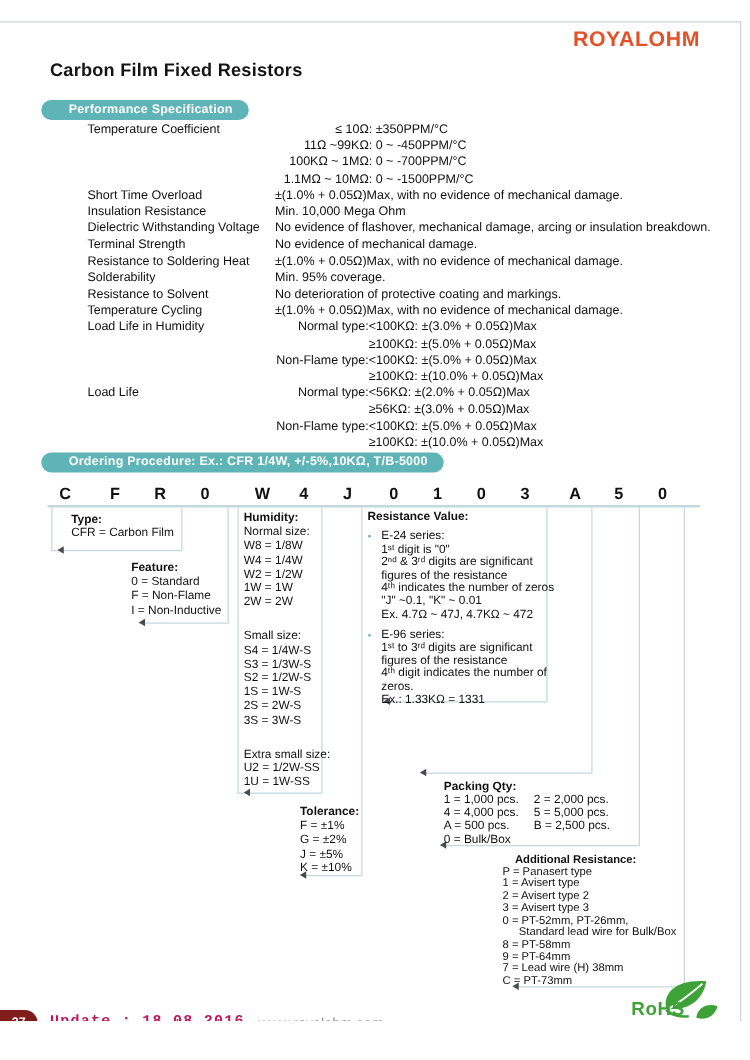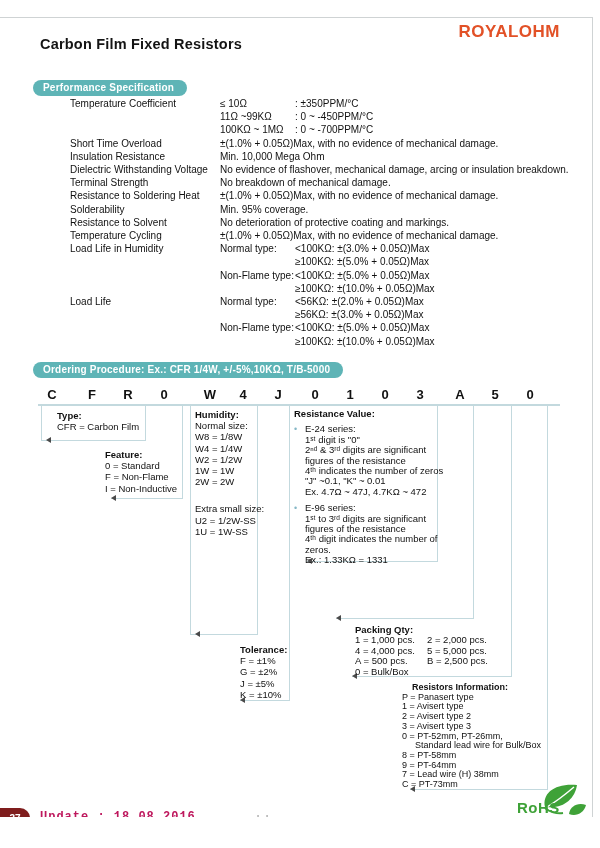--- a/index.html
+++ b/index.html
@@ -1,32 +1,32 @@
 <!DOCTYPE html>
 <html><head>
 <meta charset="utf-8">
 <style>
   html,body{margin:0;padding:0;background:#fff;}
   .page{position:relative;width:600px;height:817px;background:#fff;overflow:hidden;
         font-family:"Liberation Sans","DejaVu Sans",sans-serif;color:#111;}
   .pb{position:absolute;background:#cfd3d4;}
   .logo{position:absolute;top:22px;right:40px;font-size:17px;font-weight:bold;color:#e25127;letter-spacing:.5px;}
-  .title{position:absolute;left:40px;top:36px;font-size:14.5px;font-weight:bold;letter-spacing:.2px;color:#141414;}
+  .title{position:absolute;left:40px;top:49px;font-size:14.5px;font-weight:bold;letter-spacing:.2px;color:#141414;}
   .pill{position:absolute;background:#5eb4b6;color:#fff;font-size:10px;font-weight:bold;
-        padding:2px 13px 3px 10px;border-radius:9px;letter-spacing:.2px;white-space:nowrap;}
+        padding:2px 13px 3px 22px;border-radius:9px;letter-spacing:.2px;white-space:nowrap;}
   #pill-perf{left:33px;top:80px;}
   #pill-order{left:33px;top:362px;}
 
   
   #spec-table{position:absolute;left:70px;top:97px;width:510px;font-size:10px;line-height:13.2px;white-space:nowrap;}
   .spec-row{display:flex;}
   .spec-label{width:150px;flex-shrink:0;}
   .spec-lines{flex:1;}
   .spec-line{display:flex;}
-  .spec-c1{width:75px;flex-shrink:0;}
+  .spec-c1{width:75px;flex-shrink:0;text-align:right;}
 
   
   .code-char{position:absolute;top:387px;font-size:13px;font-weight:bold;transform:translateX(-50%);}
   .vl{position:absolute;width:1px;background:#c3d9de;}
   .hl{position:absolute;height:1px;background:#c3d9de;}
   .arr{position:absolute;width:0;height:0;border-top:3px solid transparent;
        border-bottom:3px solid transparent;border-right:5px solid #4a4a4a;}
   .obox{position:absolute;font-size:9.5px;line-height:11.2px;white-space:nowrap;}
   .obox-title{font-weight:bold;}
   #box-type{left:57px;top:410px;}
@@ -45,21 +45,21 @@
   #box-additional .obox-title{padding-left:10px;}
   .oline.indent{padding-left:13px;}
 
   
   .pagenum{position:absolute;left:0;top:808px;width:30px;height:21px;background:#7f1d1d;
            border-radius:0 10px 10px 0;color:#fff;font-size:10px;font-weight:bold;
            text-align:center;line-height:21px;}
   .update{position:absolute;left:40px;top:810px;font-family:"Liberation Mono","DejaVu Sans Mono",monospace;
           font-weight:bold;font-size:12px;color:#be185d;letter-spacing:1px;}
   .website{position:absolute;left:207px;top:813px;font-size:11.5px;color:#8f8f8f;}
-  .rohs{position:absolute;left:509px;top:787px;width:80px;height:58px;}
+  .rohs{position:absolute;left:497px;top:787px;width:80px;height:58px;}
   .rohs-leaves{position:absolute;left:28px;top:-6px;}
   .rohs-text{position:absolute;left:8px;top:12px;font-size:15px;font-weight:bold;color:#3fa238;letter-spacing:.5px;}
   .rohs-pill{position:absolute;left:0px;top:30px;background:#3fa238;color:#fff;font-size:9px;
              font-weight:bold;padding:1px 7px 2px 7px;border-radius:8px;}
 </style>
 </head>
 <body>
 
 <div class="page">
 
@@ -80,20 +80,24 @@
             <span class="spec-c2">: ±350PPM/°C</span>
           </div>
           <div class="spec-line">
             <span class="spec-c1">11Ω ~99KΩ</span>
             <span class="spec-c2">: 0 ~ -450PPM/°C</span>
           </div>
           <div class="spec-line">
             <span class="spec-c1">100KΩ ~ 1MΩ</span>
             <span class="spec-c2">: 0 ~ -700PPM/°C</span>
           </div>
+          <div class="spec-line">
+            <span class="spec-c1">1.1MΩ ~ 10MΩ</span>
+            <span class="spec-c2">: 0 ~ -1500PPM/°C</span>
+          </div>
         </div>
       </div>
       <div class="spec-row">
         <div class="spec-label">Short Time Overload</div>
         <div class="spec-lines">
           <div class="spec-line">
             <span class="spec-c2">±(1.0% + 0.05Ω)Max, with no evidence of mechanical damage.</span>
           </div>
         </div>
       </div>
@@ -110,21 +114,21 @@
         <div class="spec-lines">
           <div class="spec-line">
             <span class="spec-c2">No evidence of flashover, mechanical damage, arcing or insulation breakdown.</span>
           </div>
         </div>
       </div>
       <div class="spec-row">
         <div class="spec-label">Terminal Strength</div>
         <div class="spec-lines">
           <div class="spec-line">
-            <span class="spec-c2">No breakdown of mechanical damage.</span>
+            <span class="spec-c2">No evidence of mechanical damage.</span>
           </div>
         </div>
       </div>
       <div class="spec-row">
         <div class="spec-label">Resistance to Soldering Heat</div>
         <div class="spec-lines">
           <div class="spec-line">
             <span class="spec-c2">±(1.0% + 0.05Ω)Max, with no evidence of mechanical damage.</span>
           </div>
         </div>
@@ -268,20 +272,29 @@
     <div>
         <div class="ogroup">
           <div class="ohead">Normal size:</div>
           <div class="oline">W8 = 1/8W</div>
           <div class="oline">W4 = 1/4W</div>
           <div class="oline">W2 = 1/2W</div>
           <div class="oline">1W = 1W</div>
           <div class="oline">2W = 2W</div>
         </div>
         <div class="ogroup">
+          <div class="ohead">Small size:</div>
+          <div class="oline">S4 = 1/4W-S</div>
+          <div class="oline">S3 = 1/3W-S</div>
+          <div class="oline">S2 = 1/2W-S</div>
+          <div class="oline">1S = 1W-S</div>
+          <div class="oline">2S = 2W-S</div>
+          <div class="oline">3S = 3W-S</div>
+        </div>
+        <div class="ogroup">
           <div class="ohead">Extra small size:</div>
           <div class="oline">U2 = 1/2W-SS</div>
           <div class="oline">1U = 1W-SS</div>
         </div>
       </div>
   </div>
 
   <div class="obox" id="box-tolerance">
     <div class="obox-title">Tolerance:</div>
     <div>
@@ -322,21 +335,21 @@
     <div class="obox-title">Packing Qty:</div>
     <div>
         <div class="oline pair"><span class="pcol1">1 = 1,000 pcs.</span><span class="pcol2">2 = 2,000 pcs.</span></div>
         <div class="oline pair"><span class="pcol1">4 = 4,000 pcs.</span><span class="pcol2">5 = 5,000 pcs.</span></div>
         <div class="oline pair"><span class="pcol1">A = 500 pcs.</span><span class="pcol2">B = 2,500 pcs.</span></div>
         <div class="oline pair"><span class="pcol1">0 = Bulk/Box</span><span class="pcol2"></span></div>
       </div>
   </div>
 
   <div class="obox" id="box-additional">
-    <div class="obox-title">Resistors Information:</div>
+    <div class="obox-title">Additional Resistance:</div>
     <div>
         <div class="oline">P = Panasert type</div>
         <div class="oline">1 = Avisert type</div>
         <div class="oline">2 = Avisert type 2</div>
         <div class="oline">3 = Avisert type 3</div>
         <div class="oline">0 = PT-52mm, PT-26mm,</div>
         <div class="oline indent">Standard lead wire for Bulk/Box</div>
         <div class="oline">8 = PT-58mm</div>
         <div class="oline">9 = PT-64mm</div>
         <div class="oline">7 = Lead wire (H) 38mm</div>

